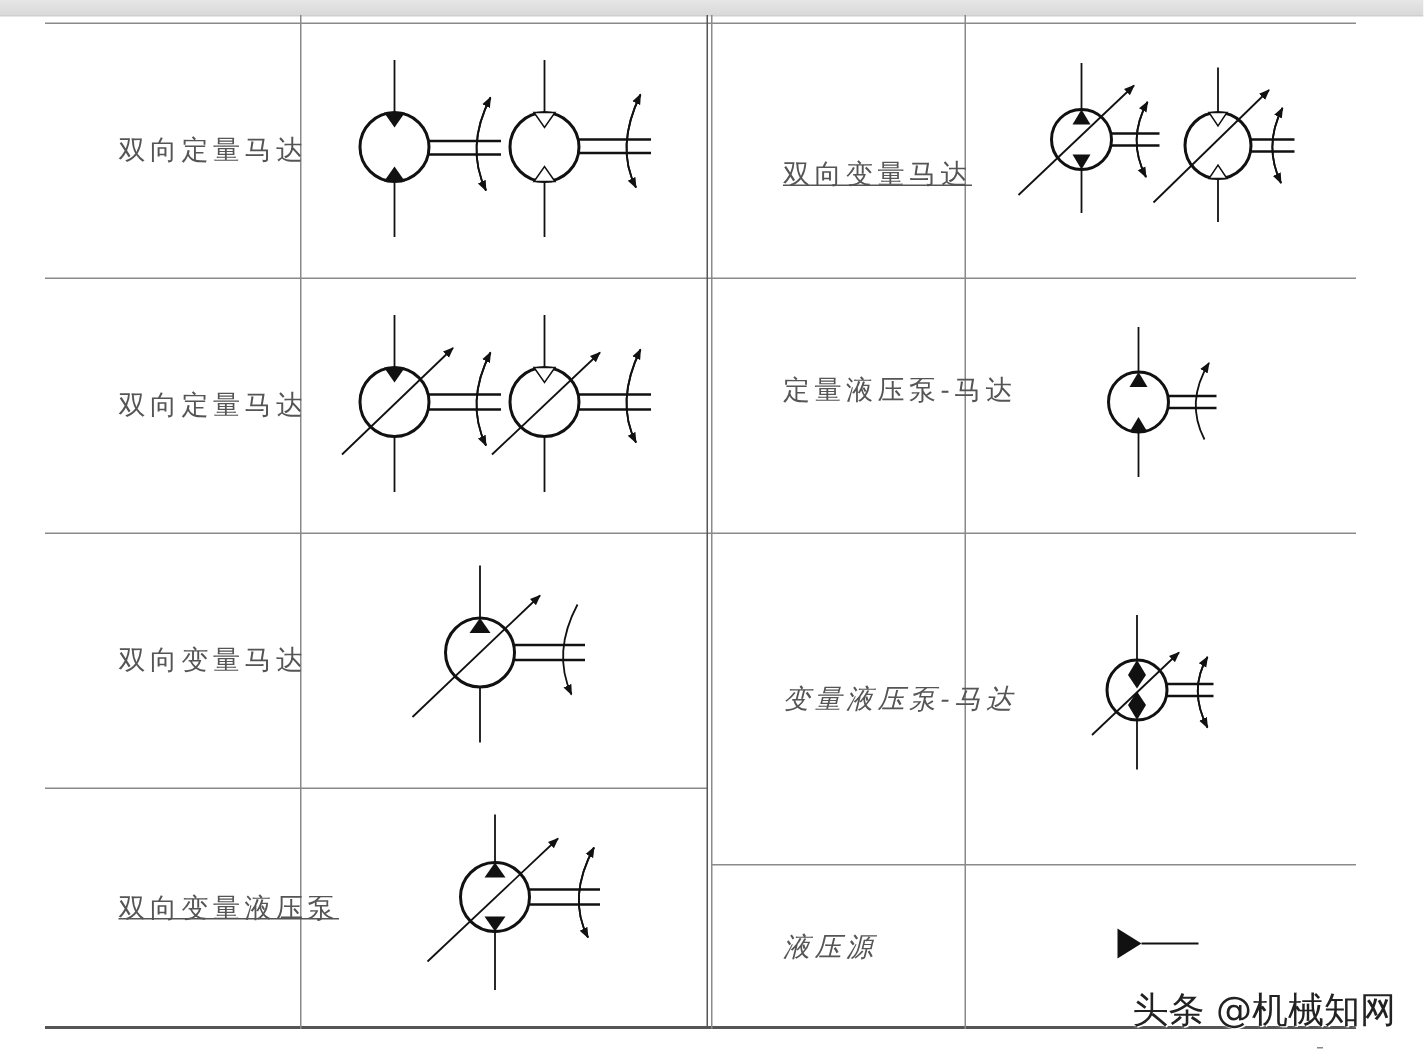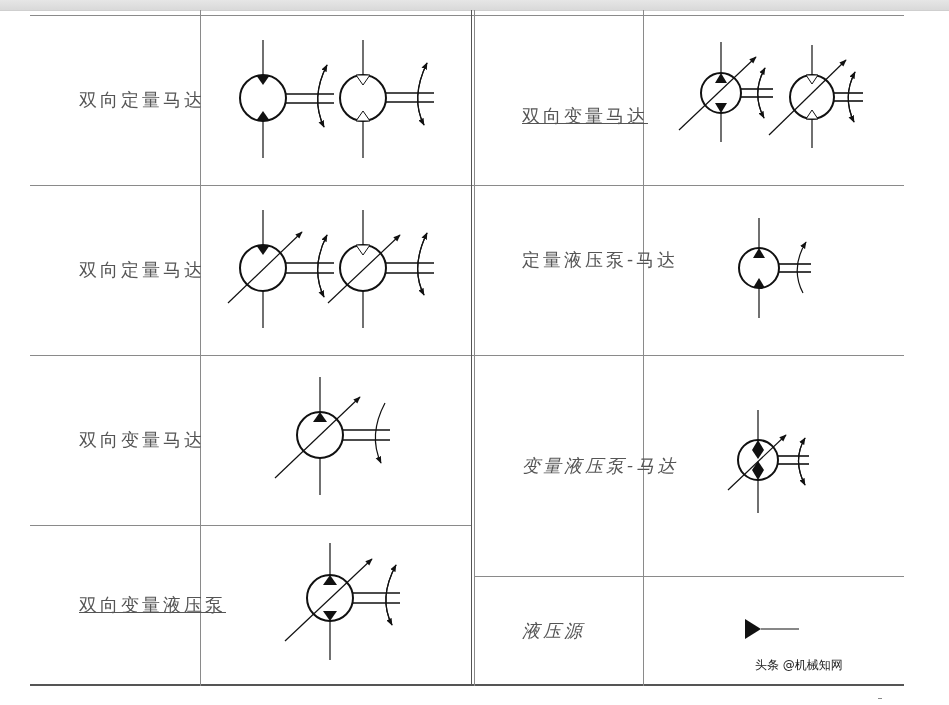--- a/index.html
+++ b/index.html
@@ -16,21 +16,21 @@
   .line { position:absolute; background:#8a8a8a; }
   .hline { height:1px; }
   .vline { width:1px; }
   .thick { background:#555; }
   .label {
     position:absolute; font-size:18px; color:#555; letter-spacing:3px;
     white-space:nowrap; transform:translateY(-50%);margin-left:36px;
   }
   svg.sym { position:absolute; overflow:visible; }
   .watermark {
-    position:absolute; left:755px; top:657px; font-size:12px; color:#222;
+    position:absolute; left:755px; top:657px; font-size:24px; color:#222;
     font-family:"DejaVu Sans","Liberation Sans",sans-serif;
     text-shadow:0 0 2px #fff, 1px 1px 0 #fff, -1px -1px 0 #fff;
     letter-spacing:0px;
   }
   .dot { position:absolute; left:878px; top:698px; width:4px; height:1px; background:#888; }
 </style>
 </head>
 <body>
 
 <div class="topbar"></div>

